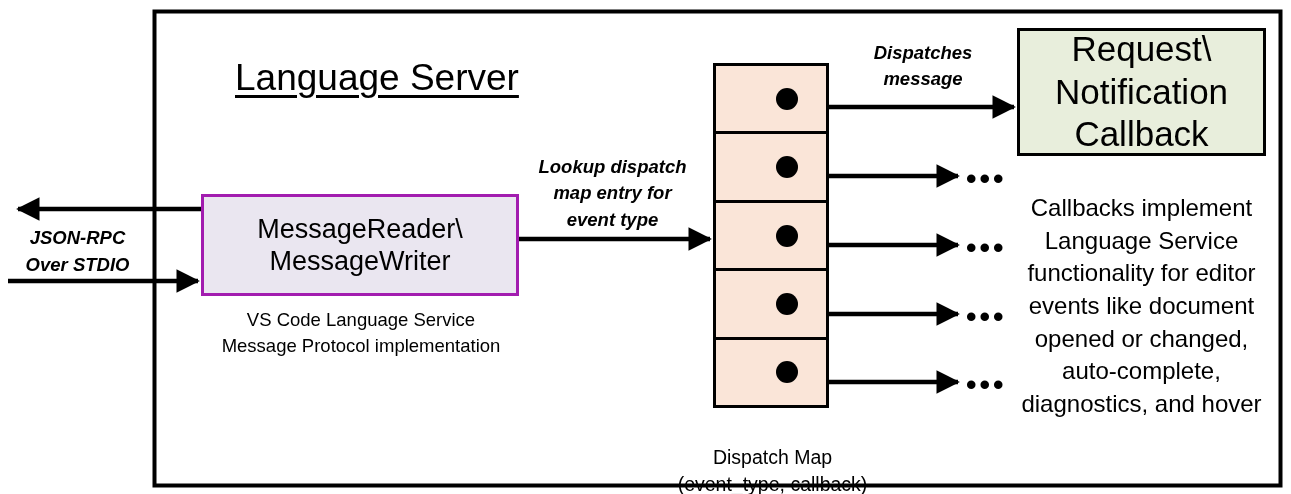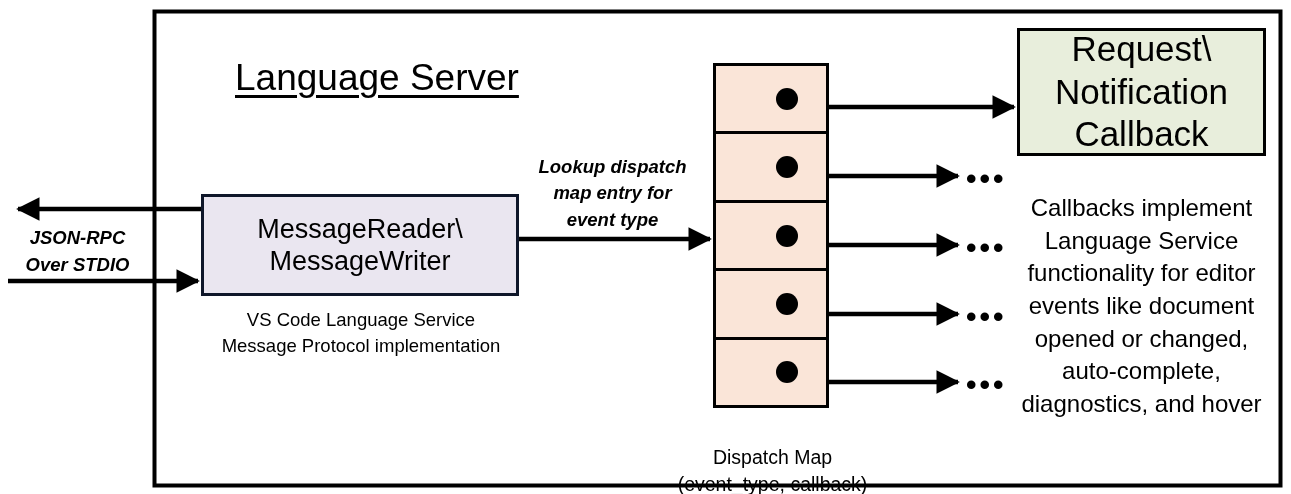--- a/index.html
+++ b/index.html
@@ -55,21 +55,21 @@
   }
 
   
   #mrw-box {
     position: absolute;
     left: 201px;
     top: 194px;
     width: 318px;
     height: 102px;
     background: #EAE6F0;
-    border: 3px solid #0f172a;
+    border: 3px solid #a21caf;
     box-sizing: border-box;
     display: flex;
     align-items: center;
     justify-content: center;
   }
   #mrw-label {
     font-size: 27px;
     text-align: center;
     line-height: 1.2;
     white-space: pre-line;
@@ -237,20 +237,22 @@
     <div class="dispatch-row">
       <span class="dispatch-dot"></span>
     </div>
     <div class="dispatch-row">
       <span class="dispatch-dot"></span>
     </div>
   </div>
   <div class="txt" id="dispatch-caption">Dispatch Map
 (event_type, callback)</div>
 
+  <div class="txt ital" id="dispatches-label">Dispatches
+message</div>
 
   <div id="callback-box">
     <div id="callback-label">Request\
 Notification
 Callback</div>
   </div>
   <div class="txt" id="callback-caption">Callbacks implement
 Language Service
 functionality for editor
 events like document

